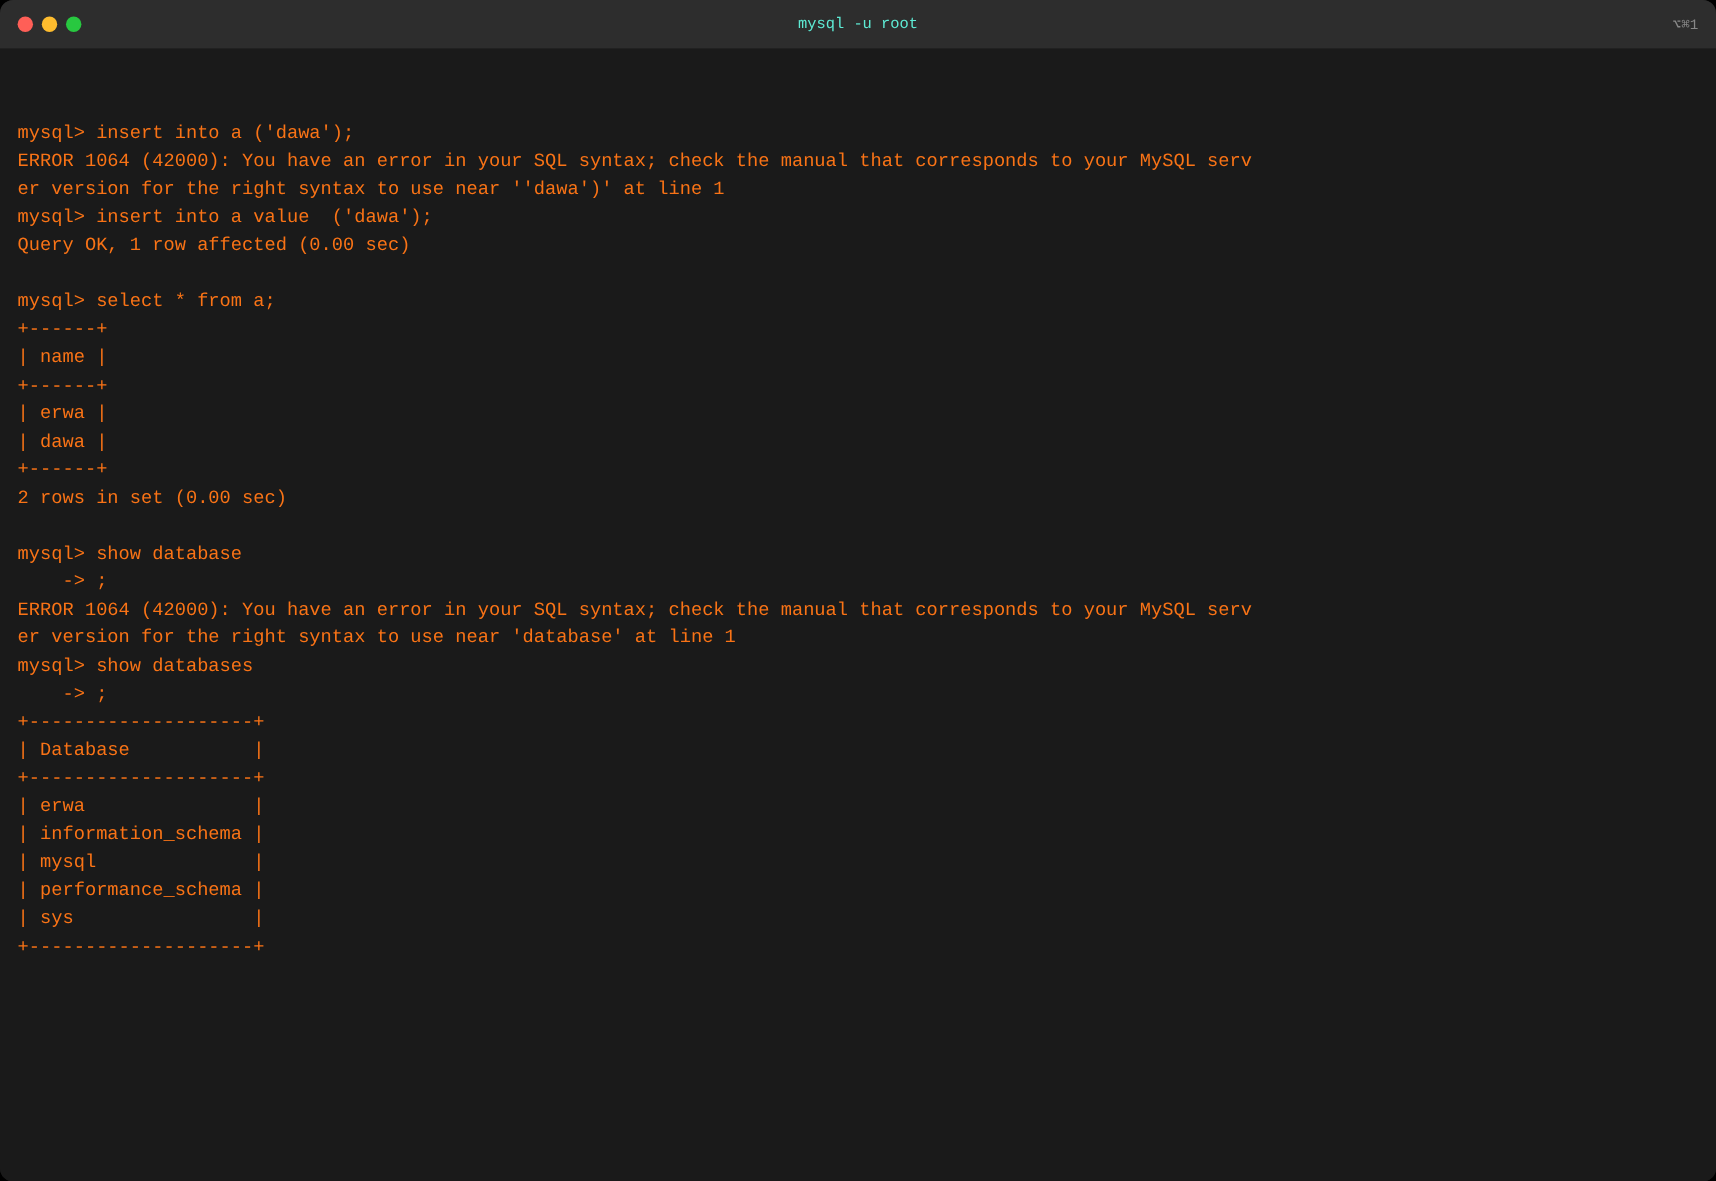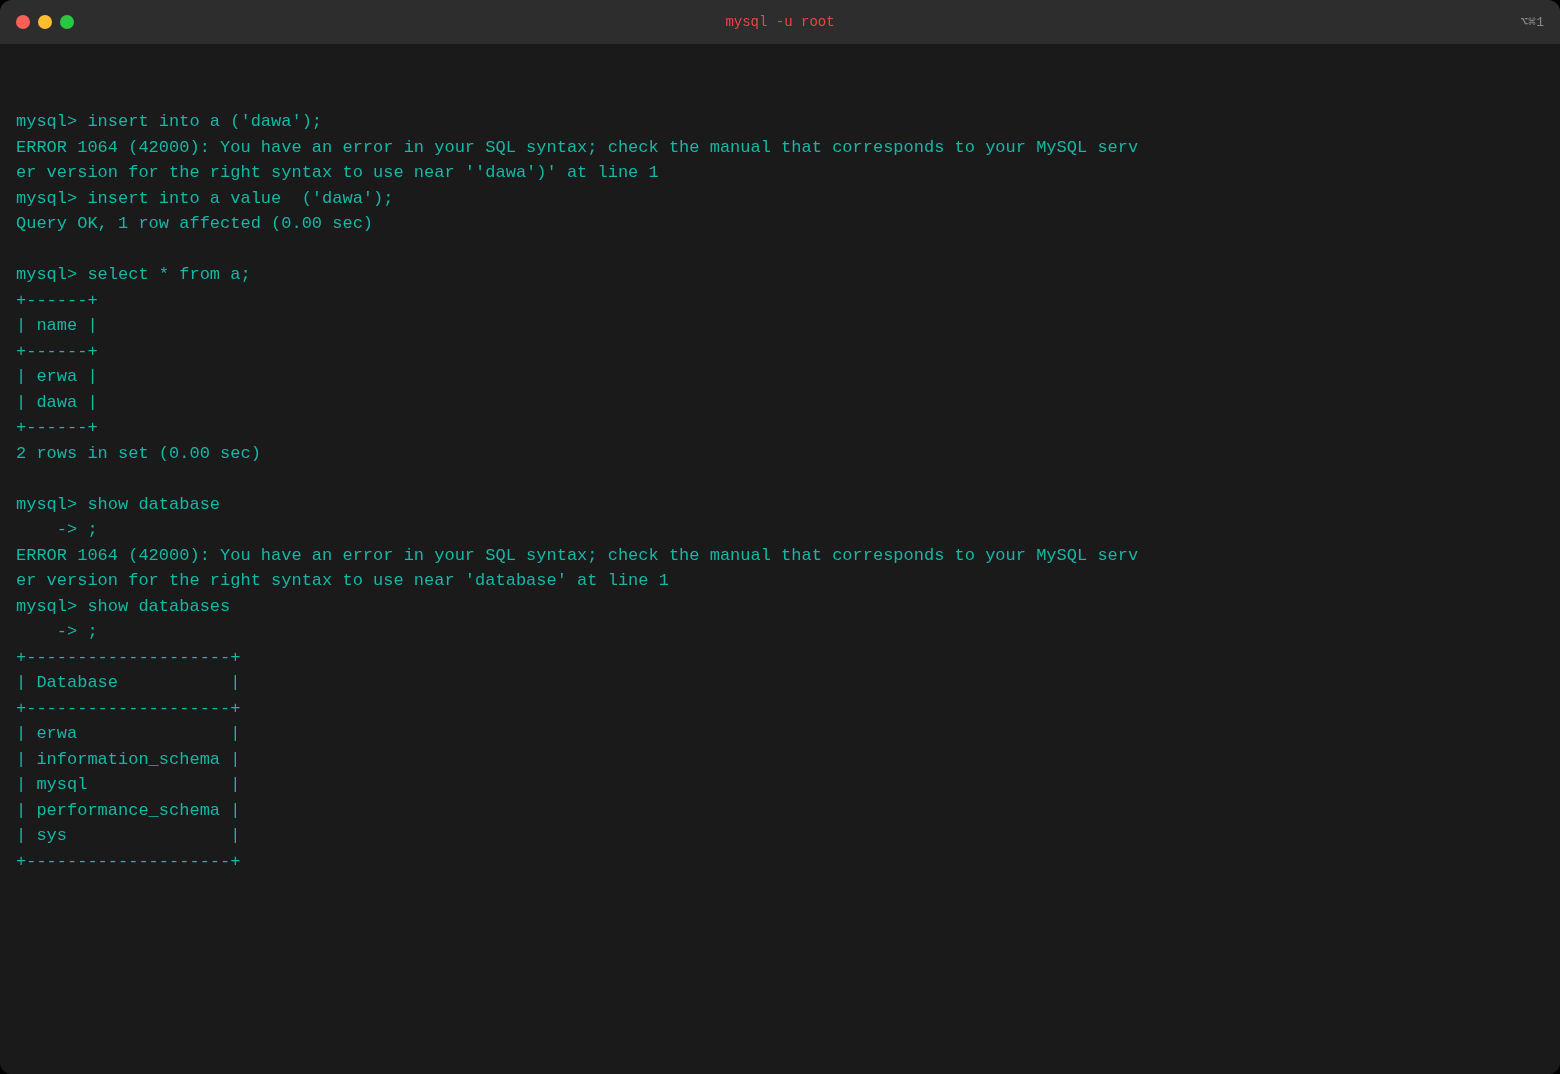--- a/index.html
+++ b/index.html
@@ -48,38 +48,38 @@
       width: 14px;
       height: 14px;
       border-radius: 50%;
     }
 
     .traffic-light.close { background: #ff5f57; }
     .traffic-light.minimize { background: #febc2e; }
     .traffic-light.maximize { background: #28c840; }
 
     .title-text {
-      color: #ef4444;
+      color: #5eead4;
       font-size: 14px;
       font-family: 'Menlo', 'Monaco', 'Courier New', monospace;
     }
 
     .shortcut-hint {
       position: absolute;
       right: 16px;
       color: #888;
       font-size: 13px;
     }
 
     .terminal-body {
       background: #1a1a1a;
       flex: 1;
       padding: 16px 12px 16px 16px;
       overflow: hidden;
-      color: #14b8a6;
+      color: #f97316;
       font-size: 17px;
       line-height: 1.45;
       white-space: pre;
     }
 
     .line {
       display: block;
       white-space: pre;
       font-family: 'Menlo', 'Monaco', 'Courier New', monospace;
       font-size: 17px;

